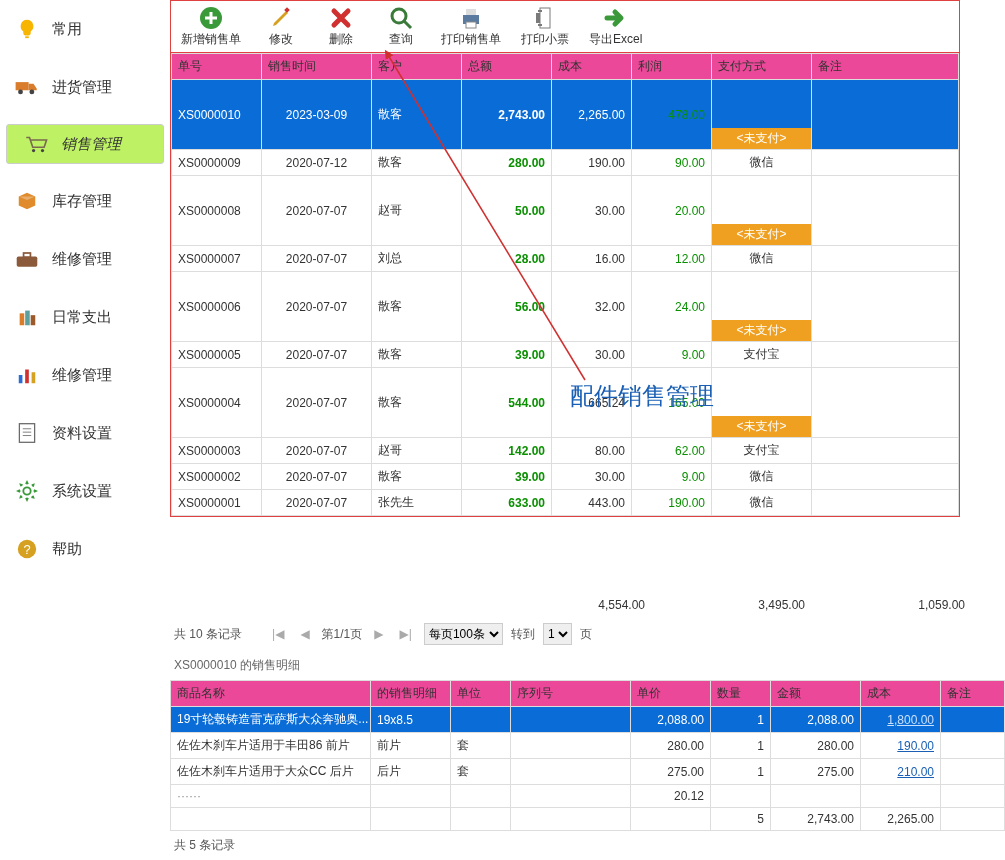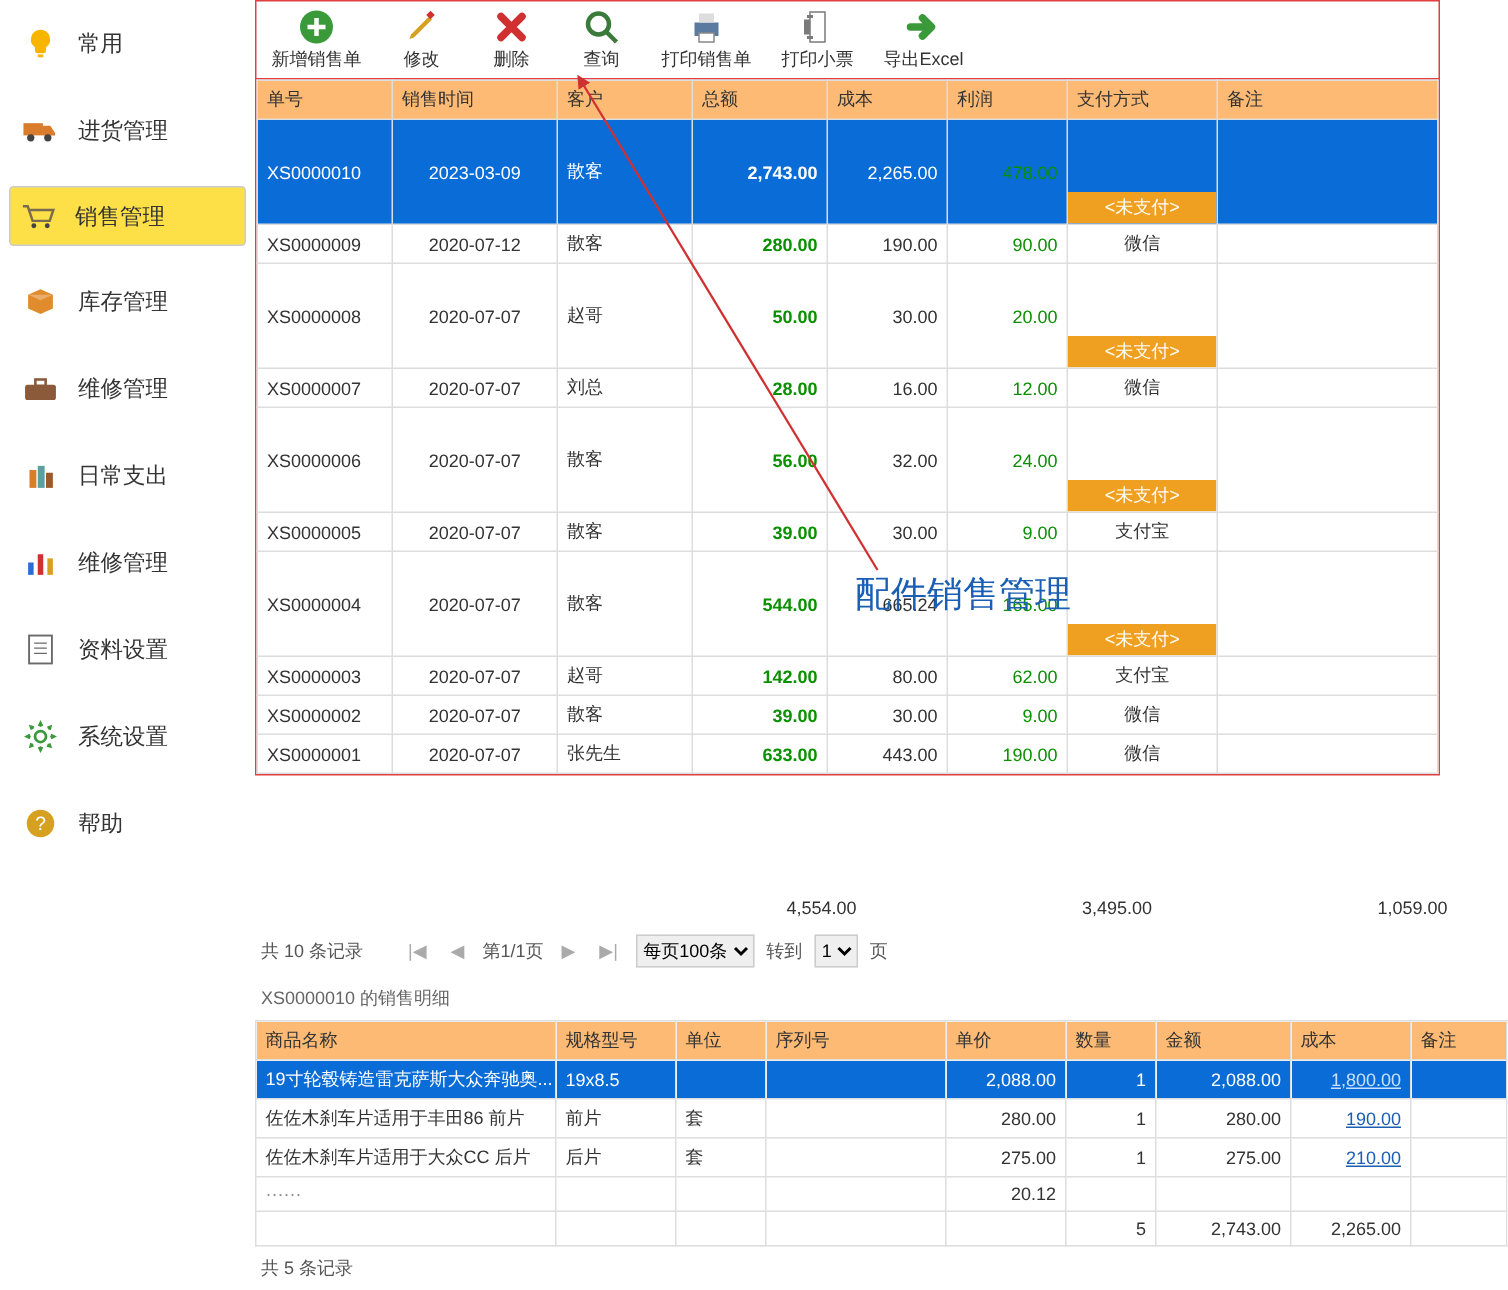--- a/index.html
+++ b/index.html
@@ -1,47 +1,47 @@
 <!DOCTYPE html>
 <html><head>
 <meta charset="utf-8">
 <style>
 * { box-sizing: border-box; margin: 0; padding: 0; }
 body { font-family: "Microsoft YaHei", Arial, sans-serif; font-size: 12px; color: #333; background: #fff; width: 1005px; height: 860px; overflow: hidden; position: relative; }
 .container { display: flex; height: 100%; }
 .sidebar { width: 170px; background: #fff; padding-top: 8px; }
 .sidebar-item { display: flex; align-items: center; padding: 10px 12px 10px 14px; cursor: pointer; font-size: 15px; color: #333; margin-bottom: 16px; }
-.sidebar-item.active { background: #fde047; border: 1px solid #ccc; border-radius: 3px; margin: 0 6px 16px 6px; padding: 8px 5px; }
+.sidebar-item.active { background: #bef264; border: 1px solid #ccc; border-radius: 3px; margin: 0 6px 16px 6px; padding: 8px 16px; font-style: italic; }
 .sidebar-item .icon { width: 26px; height: 22px; margin-right: 12px; display: flex; align-items: center; justify-content: center; font-size: 18px; }
 .main { flex: 1; display: flex; flex-direction: column; position: relative; }
 .toolbar { display: flex; border: 1px solid #e04040; border-bottom: none; padding: 2px 0; gap: 0; width: 790px; }
 .tool-btn { display: flex; flex-direction: column; align-items: center; padding: 2px 10px; cursor: pointer; font-size: 12px; color: #333; min-width: 60px; }
 .tool-btn .ticon { width: 26px; height: 26px; display: flex; align-items: center; justify-content: center; font-size: 22px; }
 .table-wrap { border: 1px solid #e04040; width: 790px; }
 table { border-collapse: collapse; width: 100%; table-layout: fixed; }
 th, td { border: 1px solid #ddd; padding: 4px 6px; font-size: 12px; text-align: left; height: 22px; white-space: nowrap; overflow: hidden; }
-th { background: #fdba74; font-weight: normal; }
+th { background: #ec4899; font-weight: normal; }
 tr.selected td { background: #0a6cd6; color: #fff; }
 tr.selected td .amt-green { color: #fff; }
 td.num { text-align: right; }
 .amt-green { color: #0a9000; font-weight: bold; }
 .amt-green2 { color: #0a9000; margin-top: 32px; }
 .pay-badge { background: #f0a020; color: #fff; text-align: center; padding: 2px 0; display: block; margin-top: 48px; }
 .annotation { position: absolute; top: 380px; left: 400px; font-size: 24px; color: #1a5fb4; }
 .arrow { position: absolute; top: 45px; left: 170px; width: 260px; height: 340px; pointer-events: none; }
 .footer1 { display: flex; align-items: center; padding: 6px 4px; gap: 8px; font-size: 12px; color: #555; border-top: 1px solid transparent; }
 .footer1 .navbtn { color: #aaa; cursor: pointer; padding: 0 4px; display: inline-flex; align-items: center; }
 .footer1 select { font-size: 12px; height: 22px; border: 1px solid #ccc; }
 .detail-title { padding: 6px 4px; color: #666; }
 .detail-table th, .detail-table td { border: 1px solid #ddd; font-size: 12px; }
 .detail-table tr.selected td { background: #0a6cd6; color: #fff; }
 .detail-table tr.selected td a { color: #c8e0ff; }
 .cost-link { color: #1a5fb4; text-decoration: underline; }
 .footer2 { padding: 6px 4px; color: #555; }
-.totals-bar { display: flex; justify-content: flex-end; gap: 117px; padding: 4px 40px 4px 0; }
+.totals-bar { display: flex; justify-content: flex-end; gap: 80px; padding: 4px 40px 4px 0; }
 .totals-bar span { text-align: right; min-width: 80px; display: inline-block; }
 .detail-wrap { position: absolute; bottom: 0; left: 0; right: 0; background: #fff; }
 </style>
 </head>
 <body>
 
 <div class="container">
   <div class="sidebar" id="sidebar">
       <div class="sidebar-item">
         <span class="icon">
@@ -382,21 +382,21 @@
             <col style="width:120px">
             <col style="width:80px">
             <col style="width:60px">
             <col style="width:90px">
             <col style="width:80px">
             <col>
           </colgroup>
         <thead id="detail-head">
             <tr>
               <th>商品名称</th>
-              <th>规格型号</th>
+              <th>的销售明细</th>
               <th>单位</th>
               <th>序列号</th>
               <th>单价</th>
               <th>数量</th>
               <th>金额</th>
               <th>成本</th>
               <th>备注</th>
             </tr>
           </thead>
         <tbody id="detail-body">

